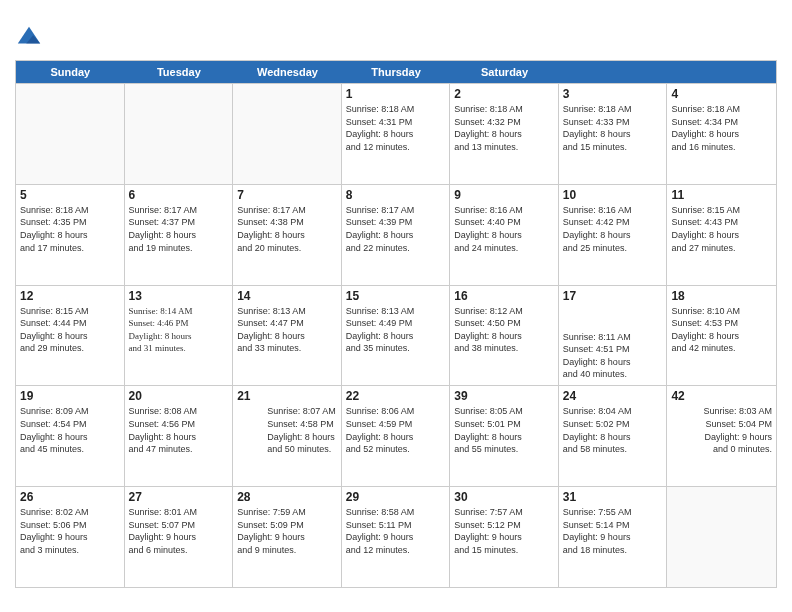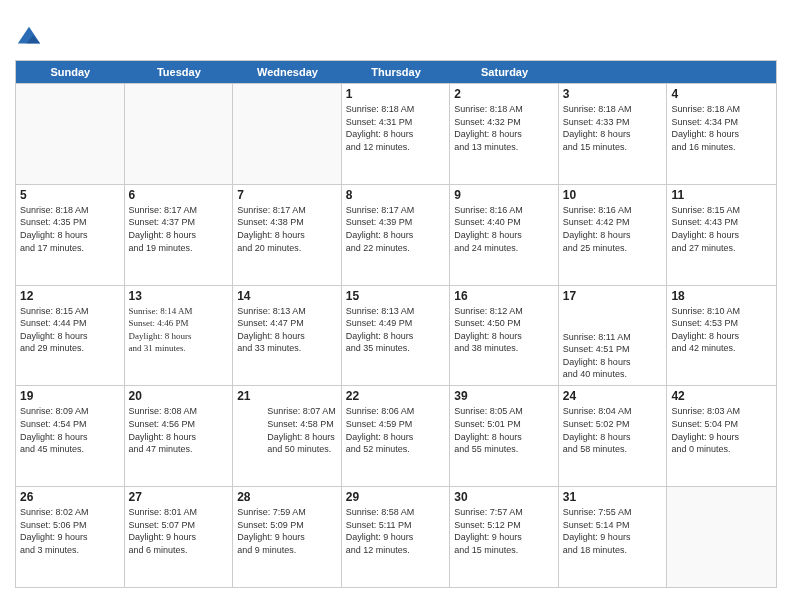--- a/index.html
+++ b/index.html
@@ -311,21 +311,21 @@
           </div>
           <div class="calendar-cell">
             <div class="day-number">24</div>
             <div class="cell-detail" style="white-space: pre-line;">Sunrise: 8:04 AM
 Sunset: 5:02 PM
 Daylight: 8 hours
 and 58 minutes.</div>
           </div>
           <div class="calendar-cell">
             <div class="day-number">42</div>
-            <div class="cell-detail" style="white-space: pre-line;">Sunrise: 8:03 AM
+            <div class="cell-detail" style="white-space: pre-line; text-align: right;">Sunrise: 8:03 AM
 Sunset: 5:04 PM
 Daylight: 9 hours
 and 0 minutes.</div>
           </div>
         </div>
         <div class="calendar-row">
           <div class="calendar-cell">
             <div class="day-number">26</div>
             <div class="cell-detail" style="white-space: pre-line;">Sunrise: 8:02 AM
 Sunset: 5:06 PM

